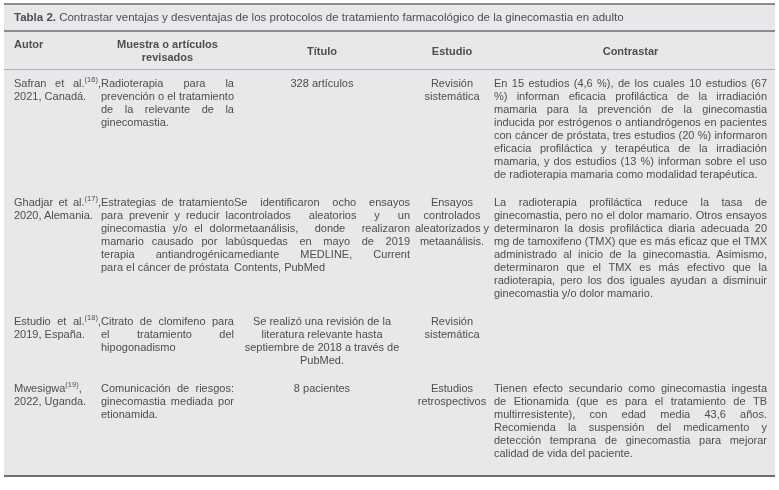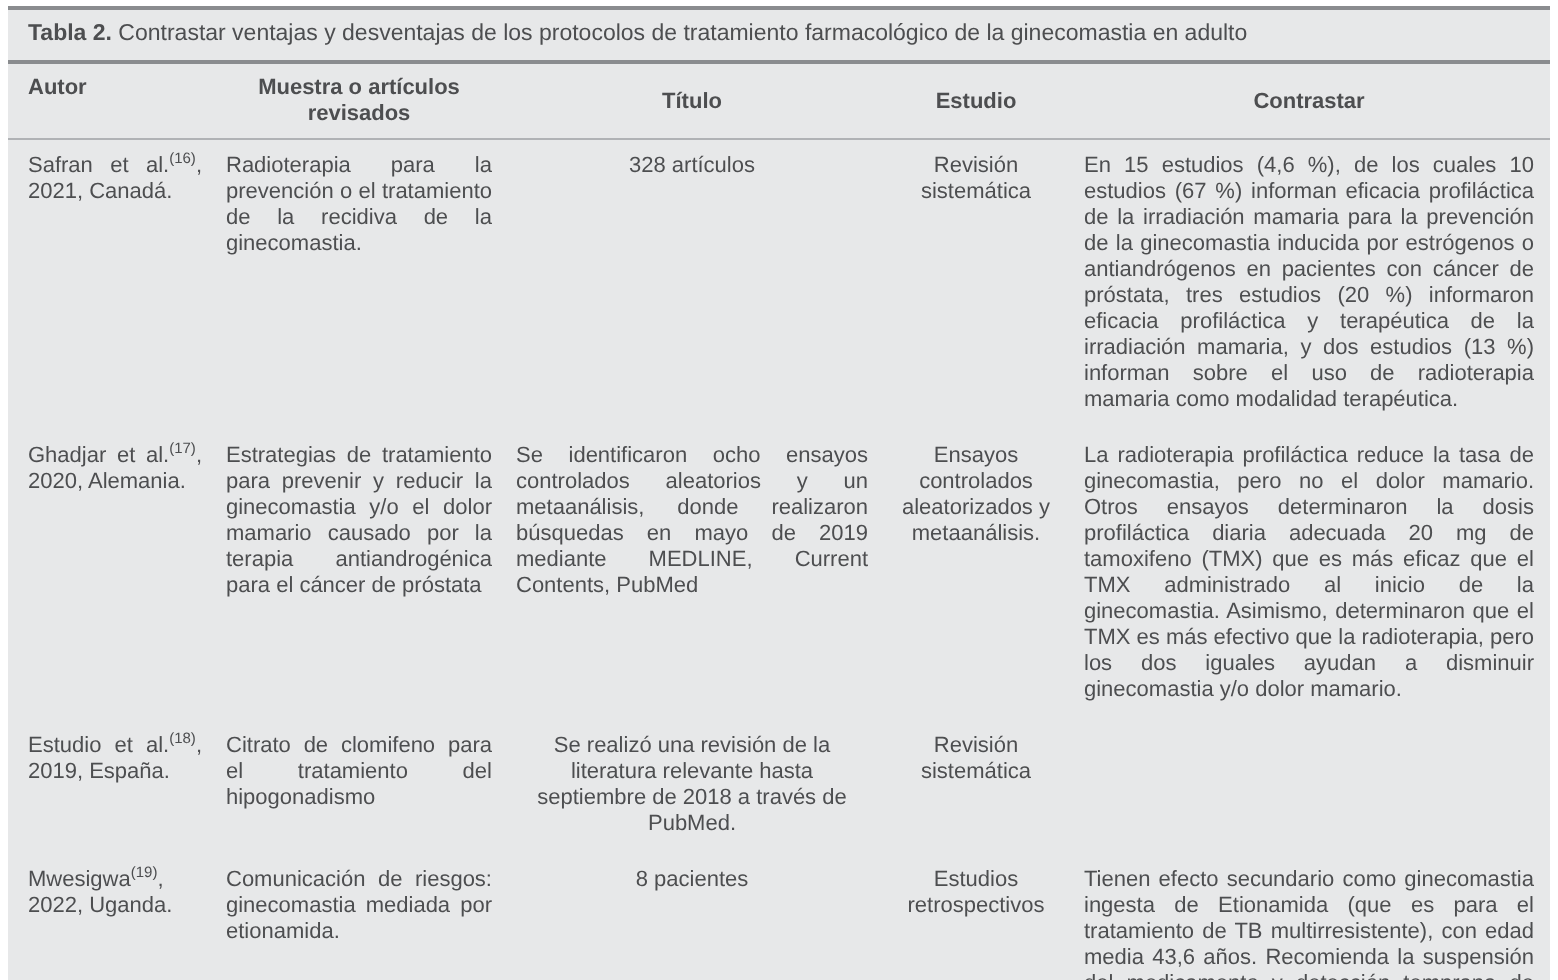--- a/index.html
+++ b/index.html
@@ -19,21 +19,21 @@
   .caption {
     padding: 6px 8px 6px 10px;
     border-bottom: 2px solid #8a8c8f;
     font-size: 11.5px;
     line-height: 13px;
   }
   .caption .cap-label { font-weight: bold; text-align: right; }
   .grid-row {
     display: grid;
     grid-template-columns: 87px 133px 176px 84px 1fr;
-    column-gap: 12px;
+    column-gap: 0;
     padding-left: 10px;
     padding-right: 8px;
   }
   .header-row {
     padding-top: 6px;
     padding-bottom: 5px;
     border-bottom: 1px solid #b0b2b5;
     font-weight: bold;
     font-size: 11px;
     line-height: 13px;
@@ -71,21 +71,21 @@
     <div class="hcell"><span class="narrow">Muestra o artículos revisados</span></div>
     <div class="hcell">Título</div>
     <div class="hcell">Estudio</div>
     <div class="hcell">Contrastar</div>
   </div>
 
   <div class="body-rows">
 
     <div class="grid-row data-row">
       <div class="cell justify"><span>Safran et al.</span><sup>(16)</sup><span>, 2021, Canadá.</span></div>
-      <div class="cell justify">Radioterapia para la prevención o el tratamiento de la recidiva de la ginecomastia.</div>
+      <div class="cell justify">Radioterapia para la prevención o el tratamiento de la relevante de la ginecomastia.</div>
       <div class="cell center">328 artículos</div>
       <div class="cell center">Revisión sistemática</div>
       <div class="cell justify">En 15 estudios (4,6 %), de los cuales 10 estudios (67 %) informan eficacia profiláctica de la irradiación mamaria para la prevención de la ginecomastia inducida por estrógenos o antiandrógenos en pacientes con cáncer de próstata, tres estudios (20 %) informaron eficacia profiláctica y terapéutica de la irradiación mamaria, y dos estudios (13 %) informan sobre el uso de radioterapia mamaria como modalidad terapéutica.</div>
     </div>
 
     <div class="grid-row data-row">
       <div class="cell justify"><span>Ghadjar et al.</span><sup>(17)</sup><span>, 2020, Alemania.</span></div>
       <div class="cell justify">Estrategias de tratamiento para prevenir y reducir la ginecomastia y/o el dolor mamario causado por la terapia antiandrogénica para el cáncer de próstata</div>
       <div class="cell justify">Se identificaron ocho ensayos controlados aleatorios y un metaanálisis, donde realizaron búsquedas en mayo de 2019 mediante MEDLINE, Current Contents, PubMed</div>
       <div class="cell center">Ensayos controlados aleatorizados y metaanálisis.</div>

